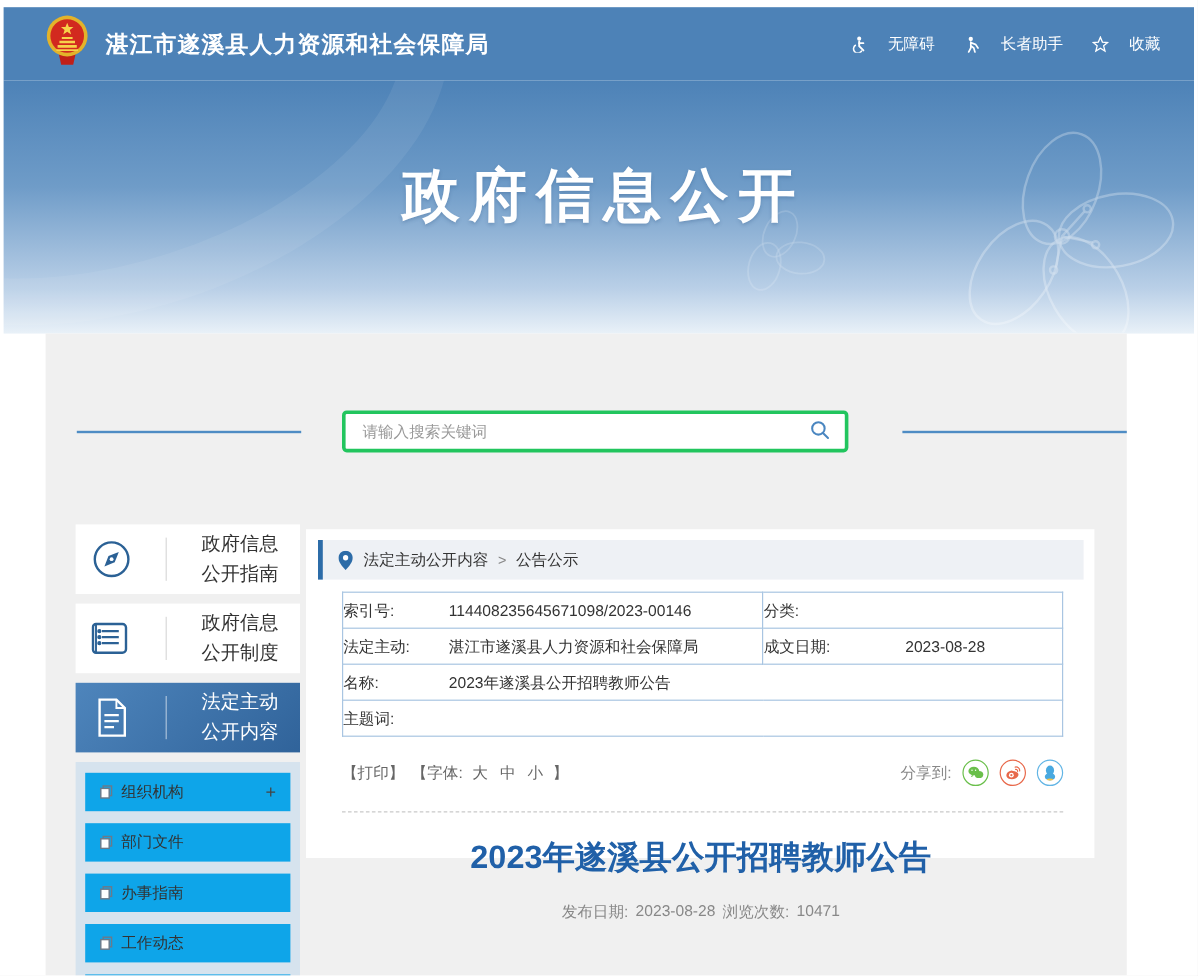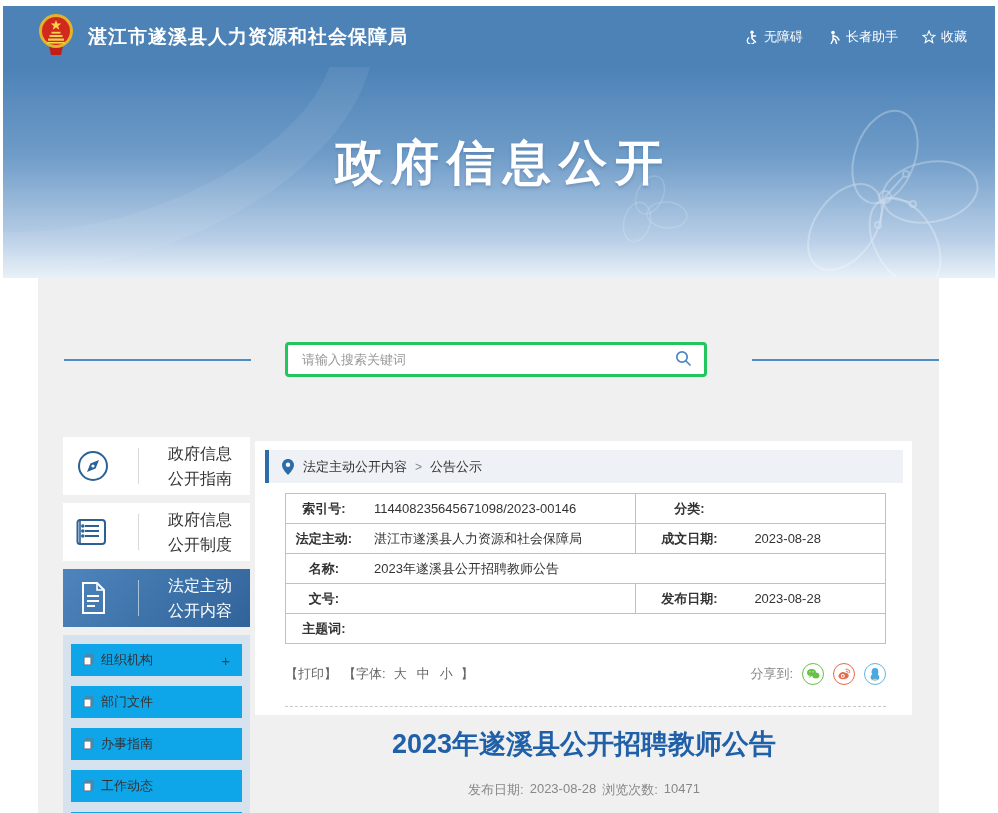--- a/index.html
+++ b/index.html
@@ -7,21 +7,21 @@
   .page { position:relative; width:998px; height:813px; background:#fff; overflow:hidden;
           font-family:"Liberation Sans","DejaVu Sans",sans-serif; }
 
   
   .header { position:absolute; top:6px; left:3px; right:3px; height:61px; background:#4d82b7;
             display:flex; align-items:center; }
   .emblem { margin-left:33px; flex:0 0 auto; }
   .site-title { color:#fff; font-size:19px; font-weight:bold; margin-left:12px; letter-spacing:1px; cursor:pointer; }
   .header-links { margin-left:auto; margin-right:28px; display:flex; gap:24px; align-items:center;
                   color:#fff; font-size:13px; }
-  .hlink { display:flex; align-items:center; gap:5px; cursor:pointer; white-space:nowrap; }
+  .hlink { display:flex; align-items:center; gap:17px; cursor:pointer; white-space:nowrap; }
   .hlink svg { display:block; }
 
   
   .banner { position:absolute; top:67px; left:3px; right:3px; height:211px; overflow:hidden;
             background:linear-gradient(180deg,#4d82b7 0%,#6f9cc8 42%,#b9cfe7 82%,#e9f1f8 100%); }
   .banner-decor-swirl { position:absolute; left:-180px; top:-140px; width:560px; height:330px;
             border:40px solid rgba(255,255,255,0.07); border-radius:50%; transform:rotate(-18deg); }
   .banner-decor-flower { position:absolute; right:10px; top:30px; opacity:0.5; }
   .banner-decor-flower2 { position:absolute; right:300px; top:100px; opacity:0.35; }
   .banner-title { position:relative; text-align:center; padding-top:64px; padding-left:8px;
@@ -64,21 +64,21 @@
   .breadcrumb { height:33px; background:#eef1f5; border-left:4px solid #2c6ca8; display:flex;
                 align-items:center; font-size:13px; color:#333; padding-left:13px; }
   .breadcrumb .pin { margin-right:9px; display:flex; }
   .crumb-link { cursor:pointer; }
   .crumb-sep { color:#888; font-size:12px; margin:0 8px; }
 
   .table-wrap { margin:10px 17px 0 20px; }
   table.meta { width:100%; border-collapse:collapse; font-size:13px; color:#333; table-layout:fixed; }
   table.meta td { border:1px solid #a9c5e2; height:30px; padding:0; overflow:hidden; white-space:nowrap; }
   td.cl { width:58.4%; }
-  .lbl { display:inline-block; width:88px; text-align:center; padding-right:12px; color:#333;font-weight:bold; }
+  .lbl { display:inline-block; width:88px; text-align:left; padding-right:12px; color:#333; }
   td.cr .lbl, td.full .lbl { color:#333; }
   td.cr .lbl { width:118px; }
   .val { color:#333; }
 
   .toolbar { margin:19px 17px 0 20px; display:flex; justify-content:space-between; align-items:center;
              font-size:13px; color:#666; }
   .tool-left { display:flex; align-items:center; gap:6px; }
   .tool-left .clickable { cursor:pointer; }
   .font-size-opt { margin:0 2px; cursor:pointer; }
   .share { display:flex; align-items:center; gap:9px; color:#888; }
@@ -309,28 +309,20 @@
               <td class="cr">
                 <span class="lbl">成文日期:</span><span class="val">2023-08-28</span>
               </td>
             </tr>
             <tr>
               <td class="full" colspan="2">
                 <span class="lbl">名称:</span><span class="val">2023年遂溪县公开招聘教师公告</span>
               </td>
             </tr>
             <tr>
-              <td class="cl">
-                <span class="lbl">文号:</span><span class="val"></span>
-              </td>
-              <td class="cr">
-                <span class="lbl">发布日期:</span><span class="val">2023-08-28</span>
-              </td>
-            </tr>
-            <tr>
               <td class="full" colspan="2">
                 <span class="lbl">主题词:</span><span class="val"></span>
               </td>
             </tr>
           </tbody>
         </table>
       </div>
 
       <div class="toolbar">
         <div class="tool-left">

